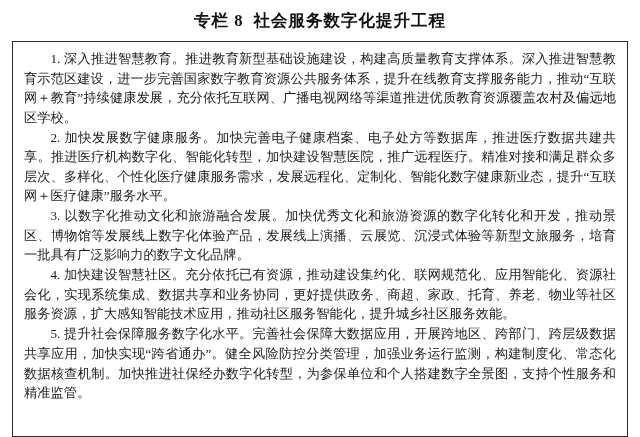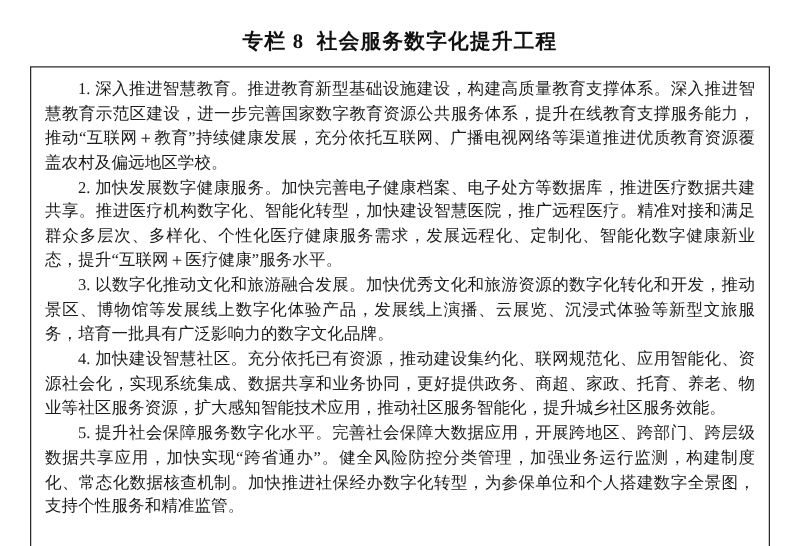--- a/index.html
+++ b/index.html
@@ -12,21 +12,21 @@
     height: 437px;
     font-family: "Liberation Serif", "DejaVu Serif", serif;
     color: #1a1a1a;
     overflow: hidden;
   }
   .page {
     position: relative;
     width: 640px;
     height: 437px;
     box-sizing: border-box;
-    padding: 12px;
+    padding: 0;
     background: #fff;
   }
   .doc-title {
     text-align: center;
     font-size: 16.5px;
     font-weight: bold;
     letter-spacing: 1px;
     padding: 10px 0 9px 0;
     font-family: "Liberation Serif", "DejaVu Serif", serif;
     color: #111;

